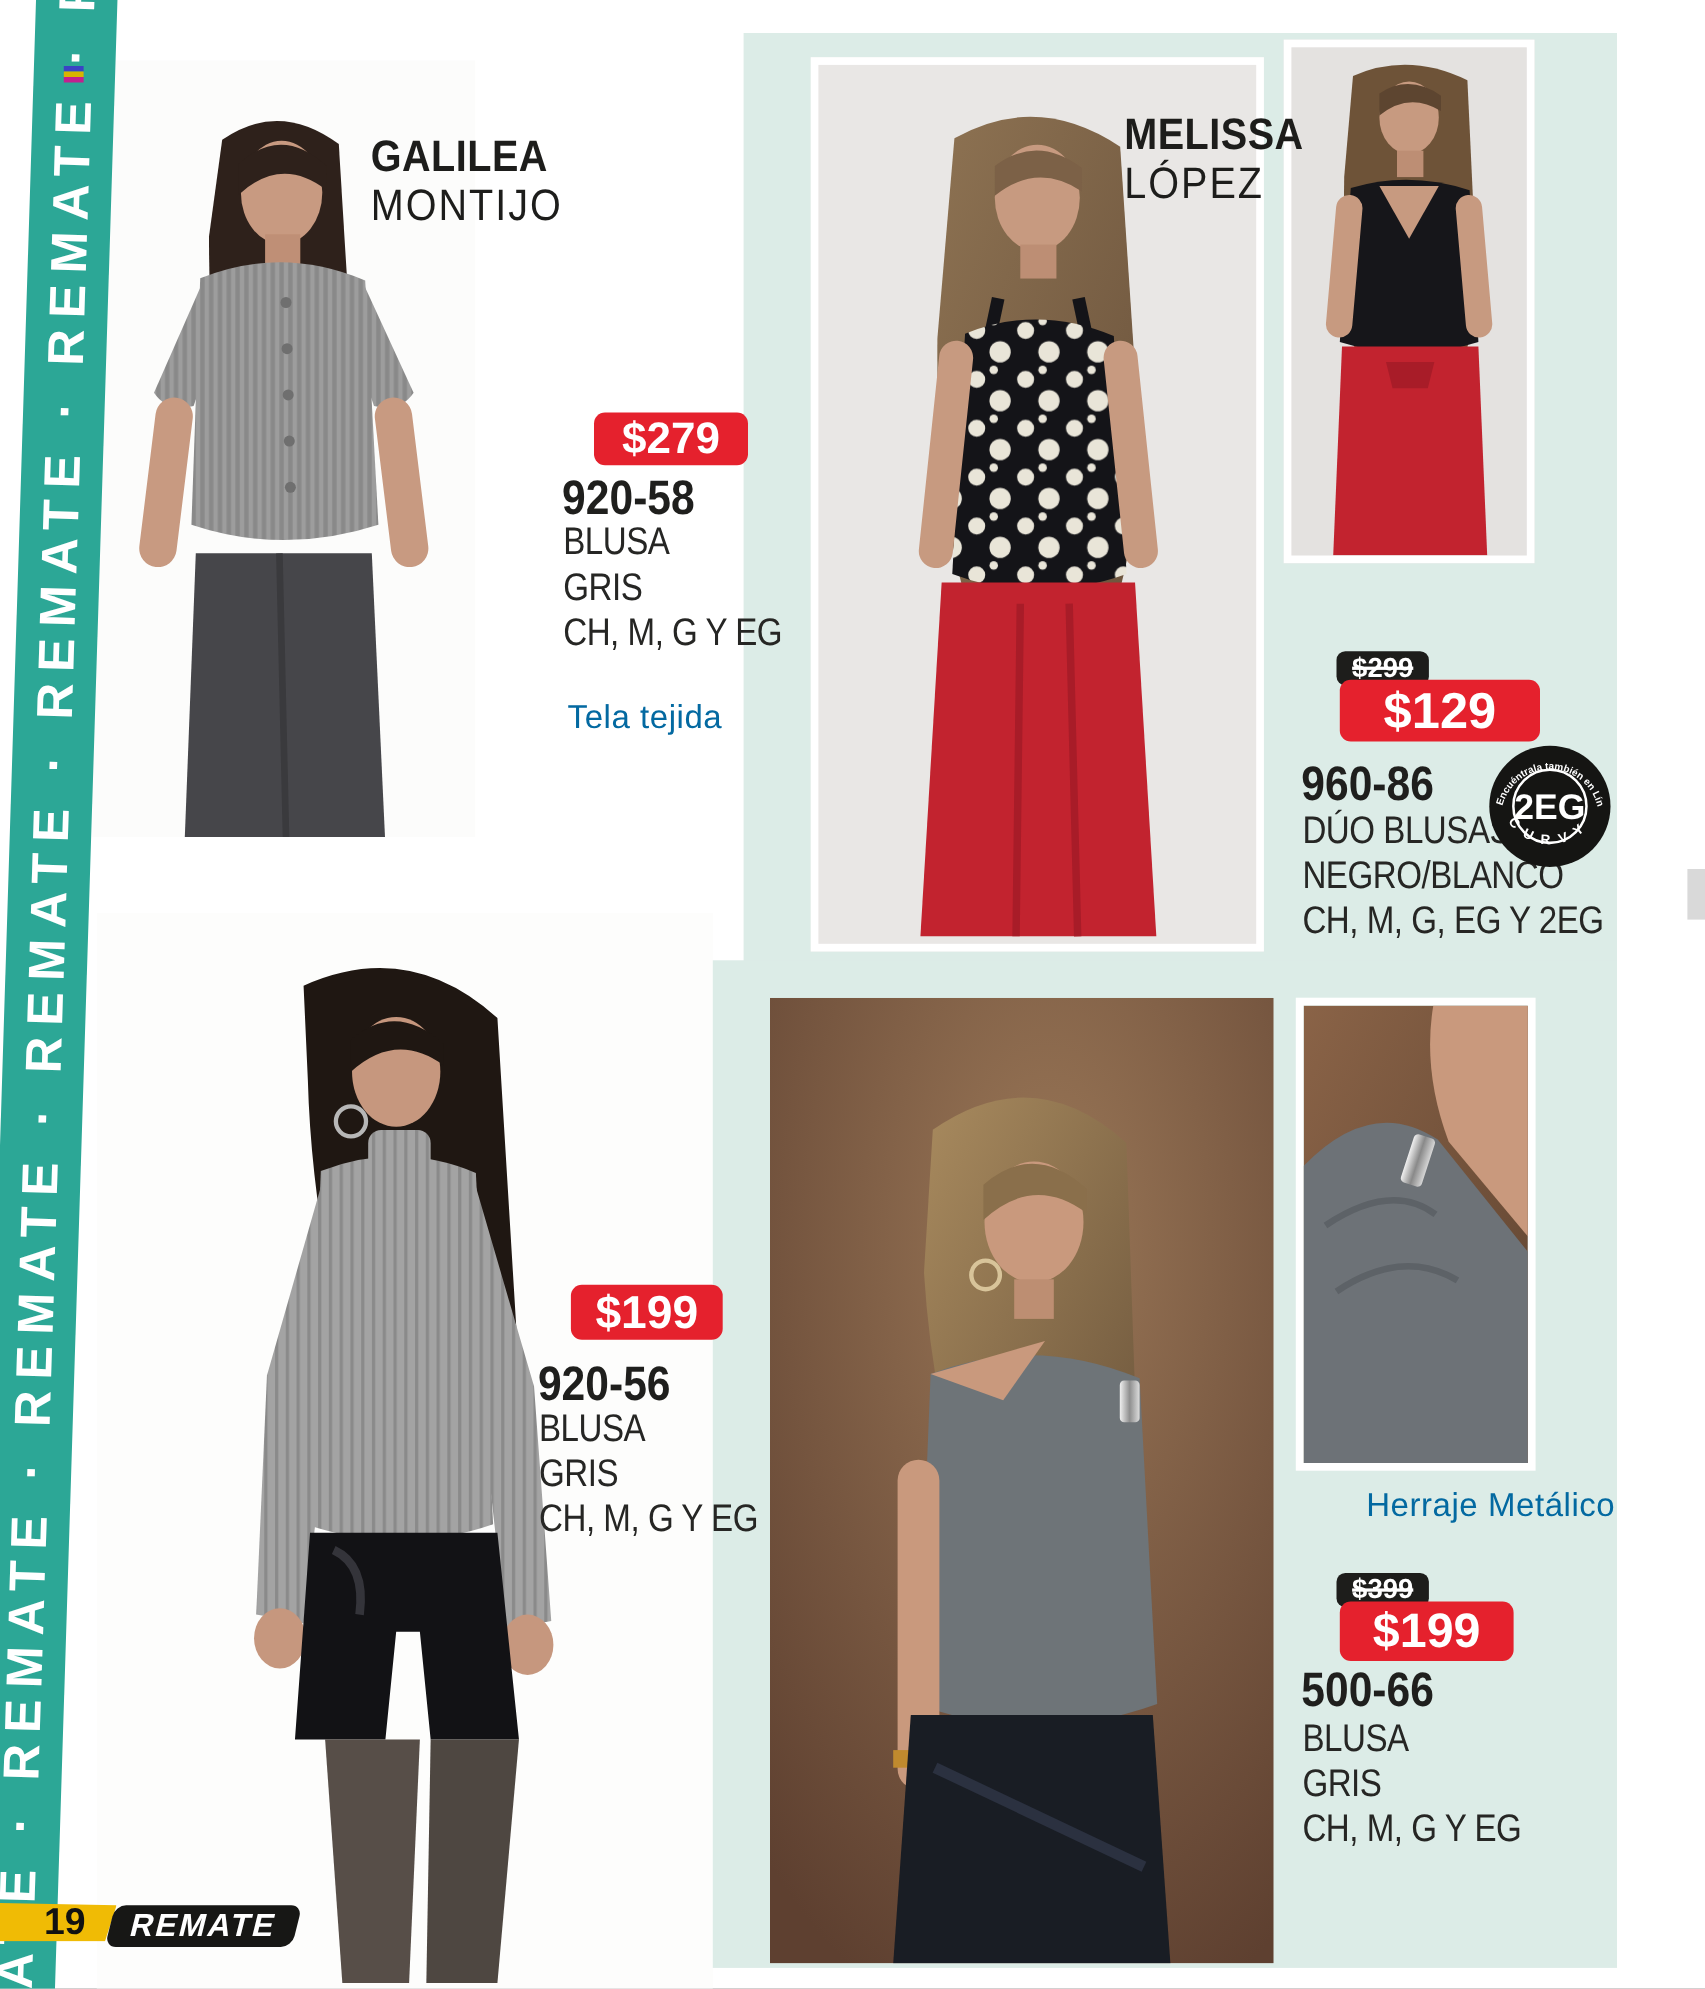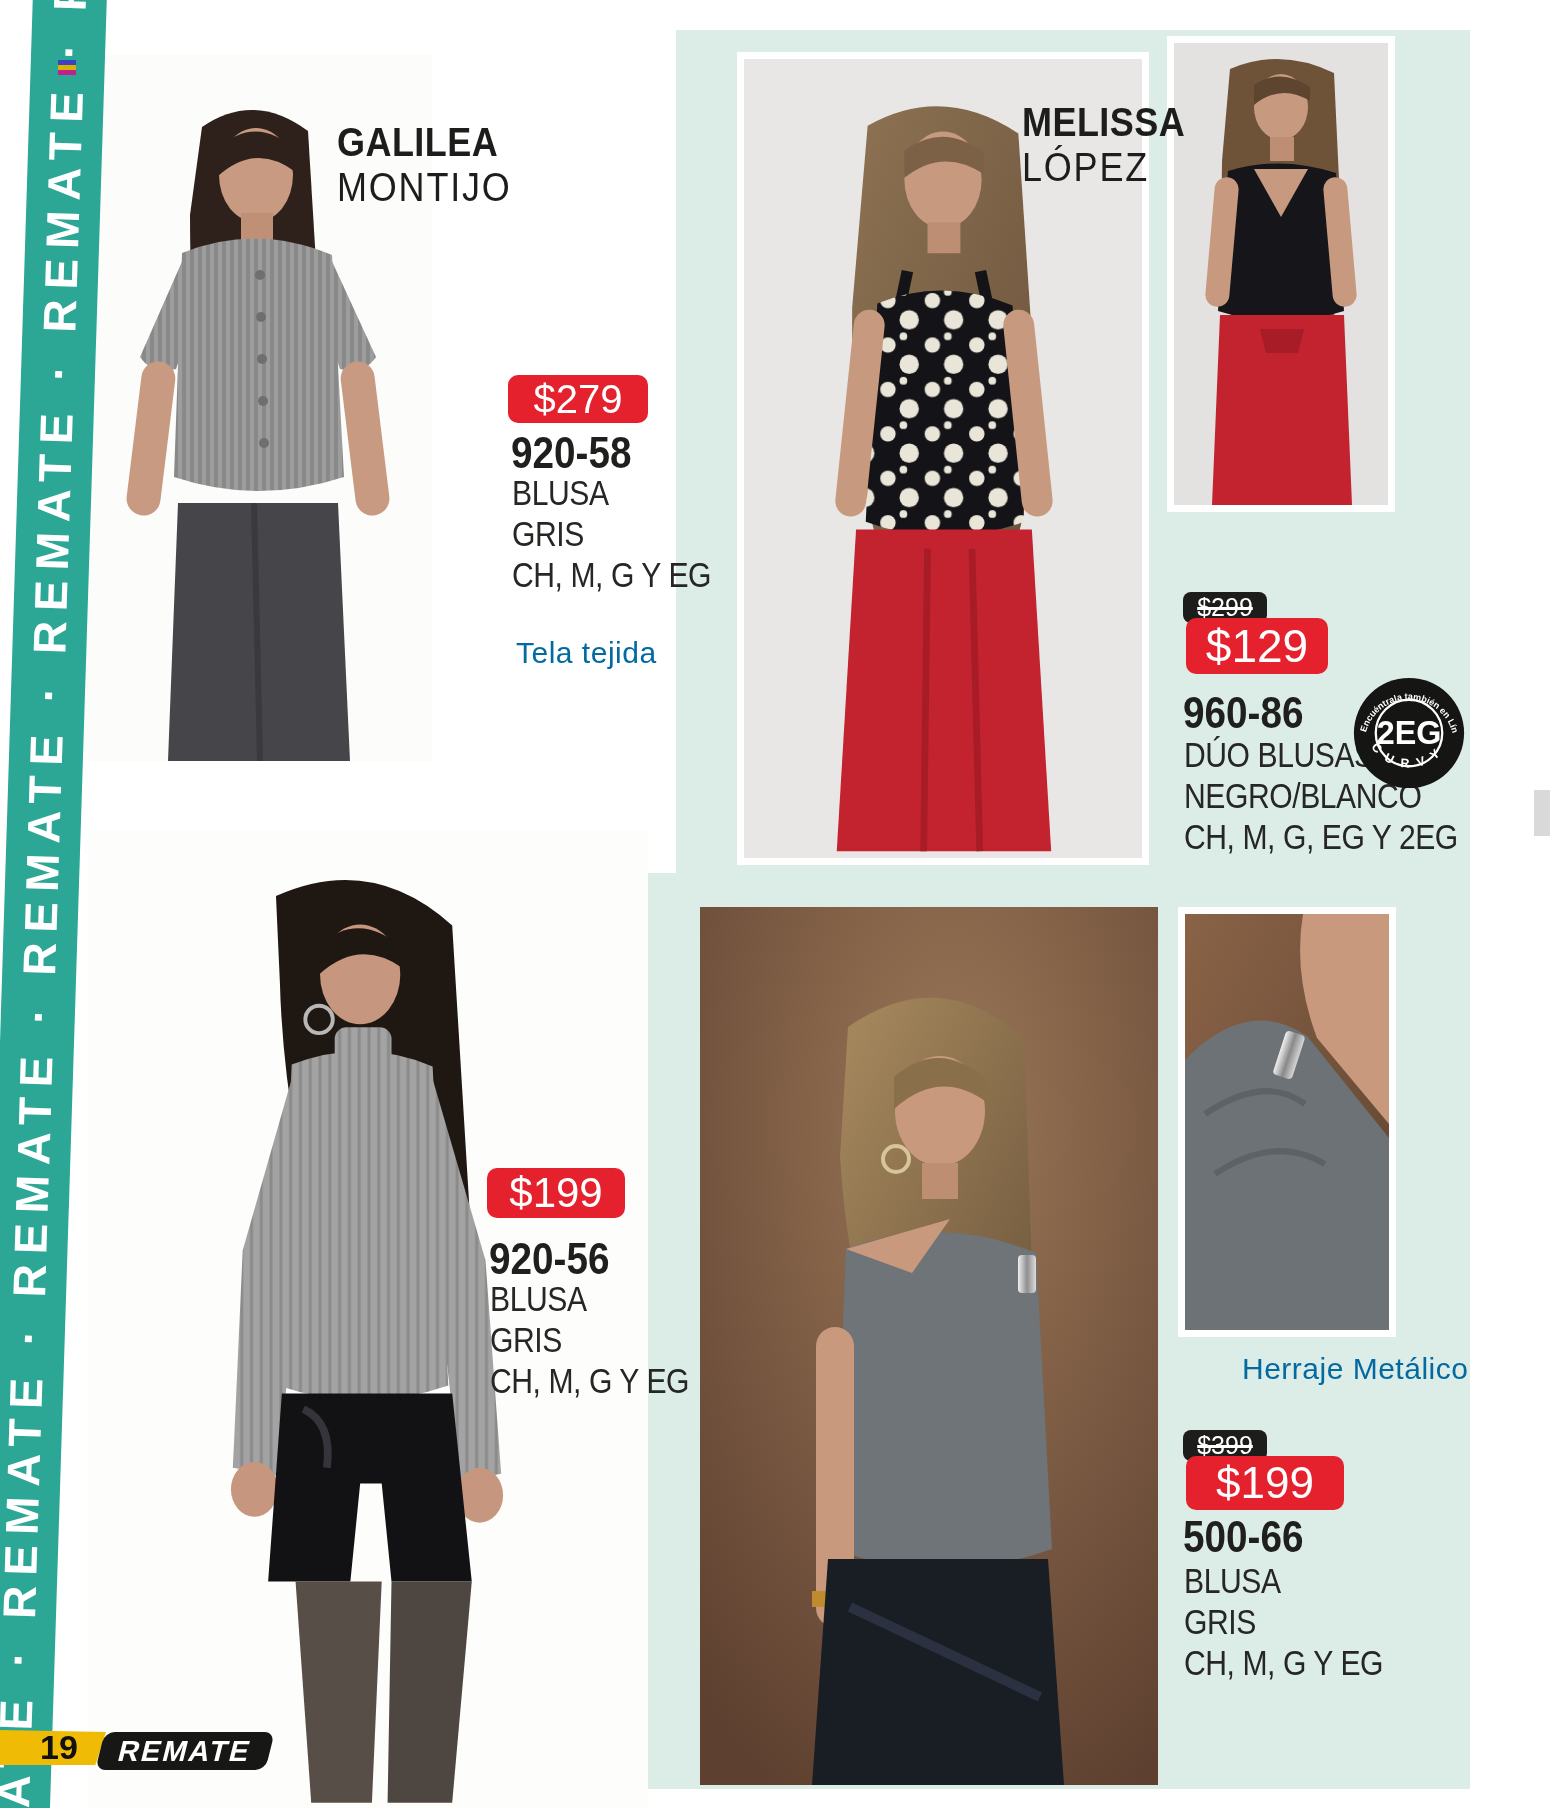--- a/index.html
+++ b/index.html
@@ -21,21 +21,21 @@
   .photo{position:absolute;z-index:1;overflow:hidden;}
   .framed{border:7px solid #ffffff;box-sizing:border-box;}
   .photo svg{display:block;width:100%;height:100%;}
 
   
   .model-name{position:absolute;z-index:3;color:#1d1d1b;transform:scaleX(.9);transform-origin:left top;white-space:nowrap;}
   .model-name .l1{font-weight:800;font-size:40px;line-height:44px;letter-spacing:.5px;}
   .model-name .l2{font-weight:300;font-size:40px;line-height:46px;letter-spacing:2px;}
 
   .badge{position:absolute;z-index:4;display:flex;align-items:center;justify-content:center;
-    color:#fff;font-weight:400;box-sizing:border-box;}
+    color:#fff;font-weight:700;box-sizing:border-box;margin-left:32px;}
   .badge.red{background:#e5212d;border-radius:10px;}
   .badge.dark{background:#1d1d1b;border-radius:8px;}
   .badge.dark span{text-decoration:line-through;text-decoration-thickness:3px;}
 
   .sku{position:absolute;z-index:3;font-weight:800;font-size:44px;color:#1f1f1d;
     transform:scaleX(.88);transform-origin:left top;white-space:nowrap;}
   .dlines{position:absolute;z-index:3;transform:scaleX(.86);transform-origin:left top;white-space:nowrap;}
   .dlines div{font-size:35px;font-weight:400;color:#262624;line-height:41px;letter-spacing:-.5px;}
   .note{position:absolute;z-index:3;font-size:30px;font-weight:500;color:#0369a1;letter-spacing:.5px;white-space:nowrap;}
 
@@ -157,21 +157,21 @@
       <path d="M80 126 L107 174 L134 126 Z" fill="#c79a80"></path>
       <rect x="36" y="134" width="24" height="130" rx="12" fill="#c79a80" transform="rotate(5 48 199)"></rect>
       <rect x="154" y="134" width="24" height="130" rx="12" fill="#c79a80" transform="rotate(-5 166 199)"></rect>
       <path d="M46 272 L170 272 L178 462 L38 462 Z" fill="#c2232f"></path>
       <path d="M86 286 L130 286 L124 310 L92 310 Z" fill="#a81c28"></path>
     </svg>
   </div>
   <div class="badge dark" style="left:1183px;top:592px;width:84px;height:31px;font-size:25px;text-align:center;">
     <span>$299</span>
   </div>
-  <div class="badge red" style="left:1186px;top:618px;width:142px;height:56px;font-size:46px;">
+  <div class="badge red" style="left:1186px;top:618px;width:182px;height:56px;font-size:46px;">
     <span>$129</span>
   </div>
   <div class="sku" style="left:1183px;top:688px;">960-86</div>
   <div class="dlines" style="left:1184px;top:734px;">
     <div>DÚO BLUSAS</div>
     <div>NEGRO/BLANCO</div>
     <div>CH, M, G, EG Y 2EG</div>
   </div>
   <div class="curvy" style="left:1352px;top:676px;">
     <svg viewBox="0 0 120 120">

